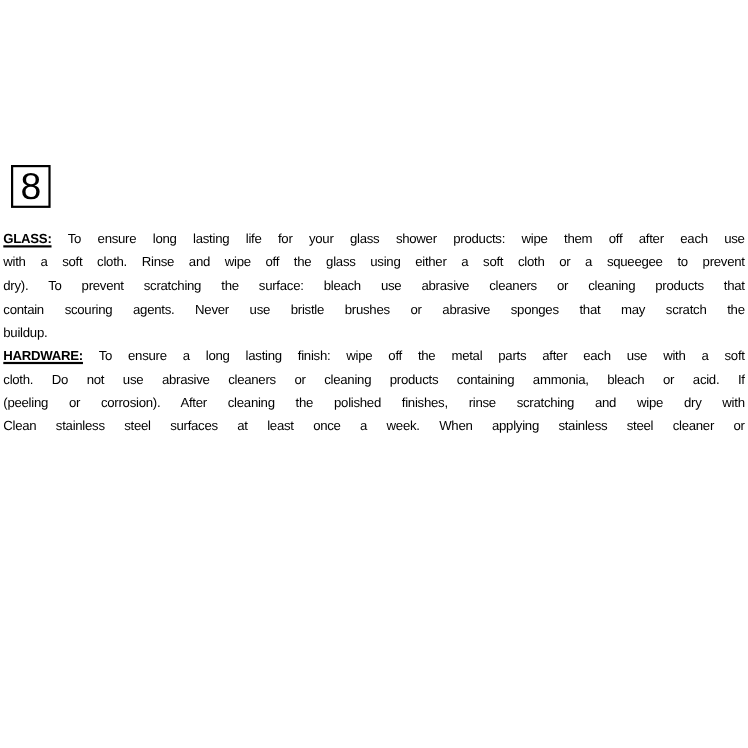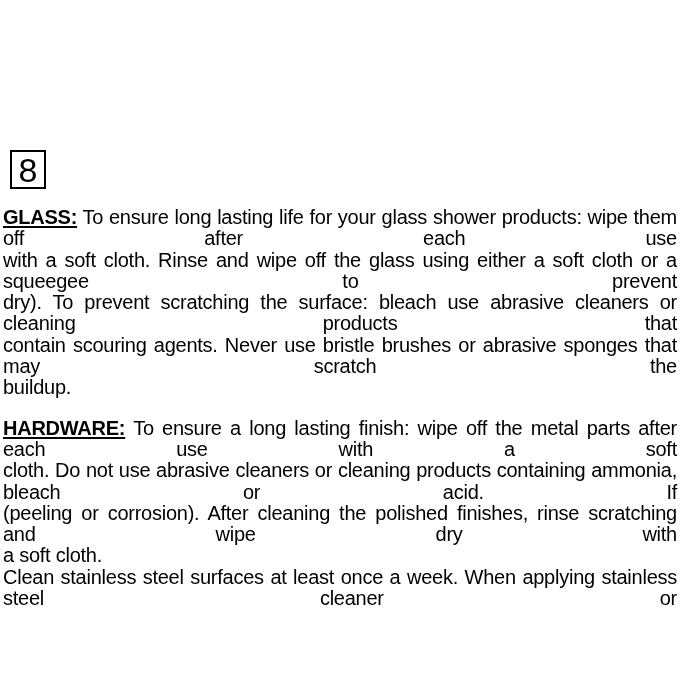--- a/index.html
+++ b/index.html
@@ -26,26 +26,26 @@
   }
   .page-number-box span {
     font-size: 34px;
     line-height: 1;
     color: #000000;
   }
   .content {
     position: absolute;
     left: 3px; top: 207px;
     width: 674px;
-    font-size: 20px;
+    font-size: 12px;
     letter-spacing: -0.25px;
     line-height: 21.3px;
     color: #000000;
   }
-  .section + .section { margin-top: 19px; }
+  .section + .section { }
   .line {
     text-align: justify;
     text-align-last: justify;
   }
   .line.last-line {
     text-align-last: left;
   }
   .heading {
     font-weight: bold;
     text-decoration: underline;
@@ -65,17 +65,16 @@
         <div class="line"><span class="heading">GLASS:</span> To ensure long lasting life for your glass shower products: wipe them off after each use</div>
         <div class="line">with a soft cloth. Rinse and wipe off the glass using either a soft cloth or a squeegee to prevent</div>
         <div class="line">dry).  To prevent scratching the surface: bleach use abrasive cleaners or cleaning products that</div>
         <div class="line">contain scouring agents. Never use bristle brushes or abrasive sponges that may scratch the</div>
         <div class="line last-line">buildup.</div>
       </div>
       <div class="section">
         <div class="line"><span class="heading">HARDWARE:</span> To ensure a long lasting finish: wipe off the metal parts after each use with a soft</div>
         <div class="line">cloth. Do not use abrasive cleaners or cleaning products containing ammonia, bleach or acid. If</div>
         <div class="line">(peeling or corrosion). After cleaning the polished finishes, rinse scratching and wipe dry with</div>
-        <div class="line last-line">a soft cloth.</div>
         <div class="line">Clean stainless steel surfaces at least once a week. When applying stainless steel cleaner or</div>
       </div>
     </div>
 </div>
 
 </body></html>

